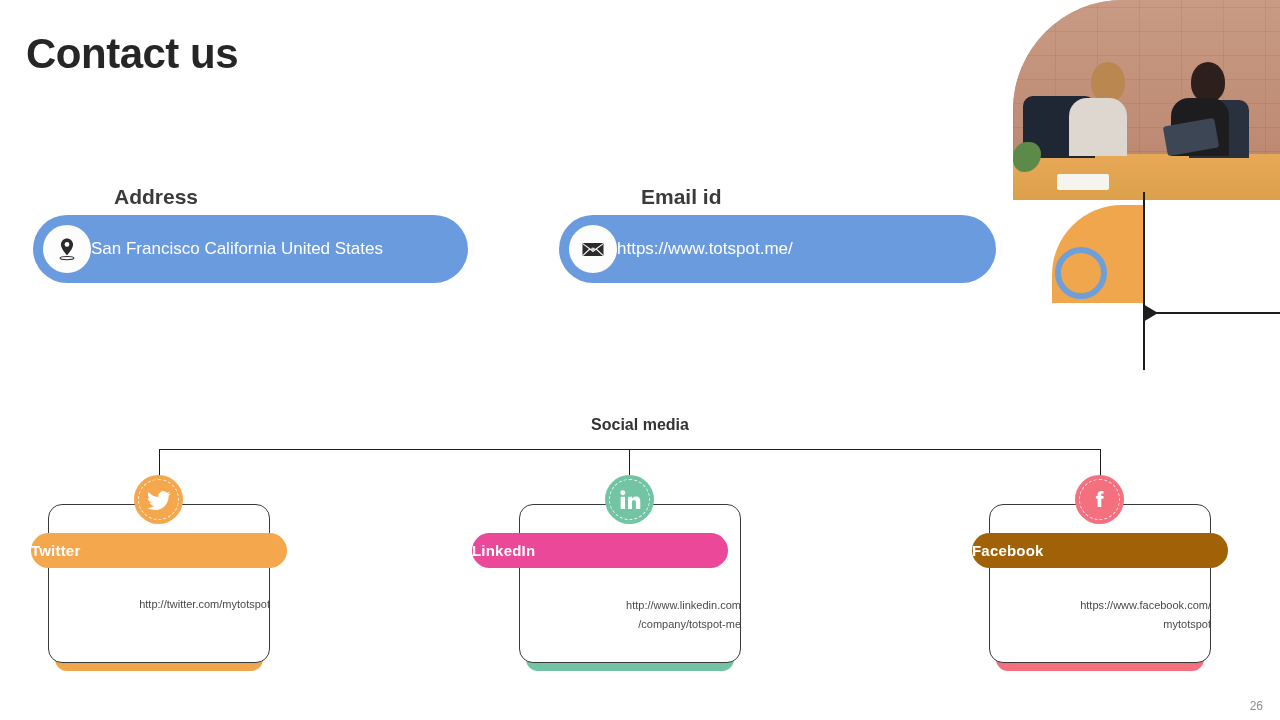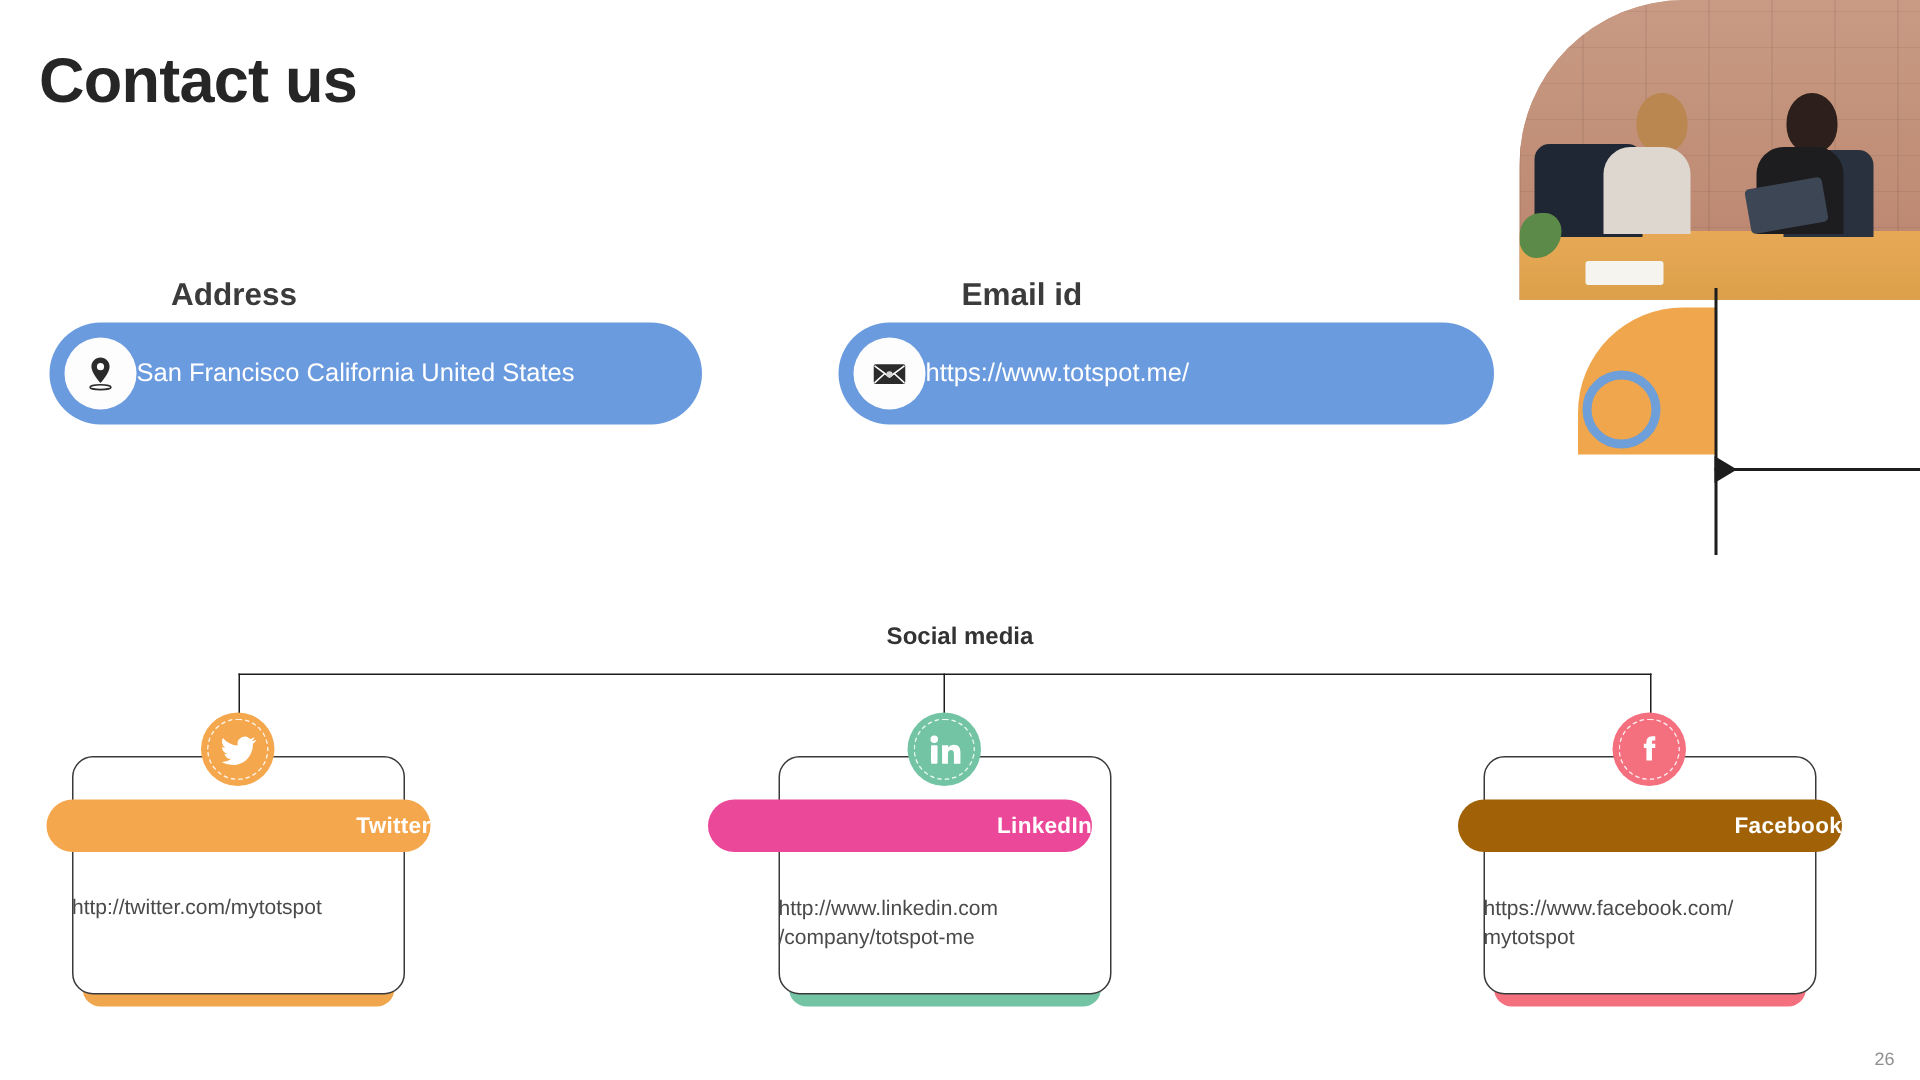--- a/index.html
+++ b/index.html
@@ -155,31 +155,31 @@
     position:absolute; top:657px; width:208px; height:14px;
     border-radius:0 0 12px 12px;
   }
   .cs-1 { left:55px; background:#f0a64c; }
   .cs-2 { left:526px; background:#72c4a4; }
   .cs-3 { left:996px; background:#f4707f; }
 
   .card-banner {
     position:absolute; top:533px; height:35px; width:256px;
     border-radius:18px;
-    display:flex; align-items:center; justify-content:flex-end;
+    display:flex; align-items:center; justify-content:flex-start;
     color:#ffffff; font-size:15px; font-weight:bold;
     letter-spacing:0.2px;
   }
   .cb-1 { left:31px; background:#f5a74e; }
   .cb-2 { left:472px; background:#ec4899; }
   .cb-3 { left:972px; background:#a16207; }
 
   .card-url {
-    position:absolute; width:222px; text-align:left;
-    font-size:14px; color:#4a4a4a; line-height:19px;
+    position:absolute; width:222px; text-align:right;
+    font-size:11px; color:#4a4a4a; line-height:19px;
   }
   .cu-1 { left:48px; top:595px; }
   .cu-2 { left:519px; top:596px; }
   .cu-3 { left:989px; top:596px; }
 
   .badge {
     position:absolute; top:475px;
     width:49px; height:49px; border-radius:50%;
     display:flex; align-items:center; justify-content:center;
   }

